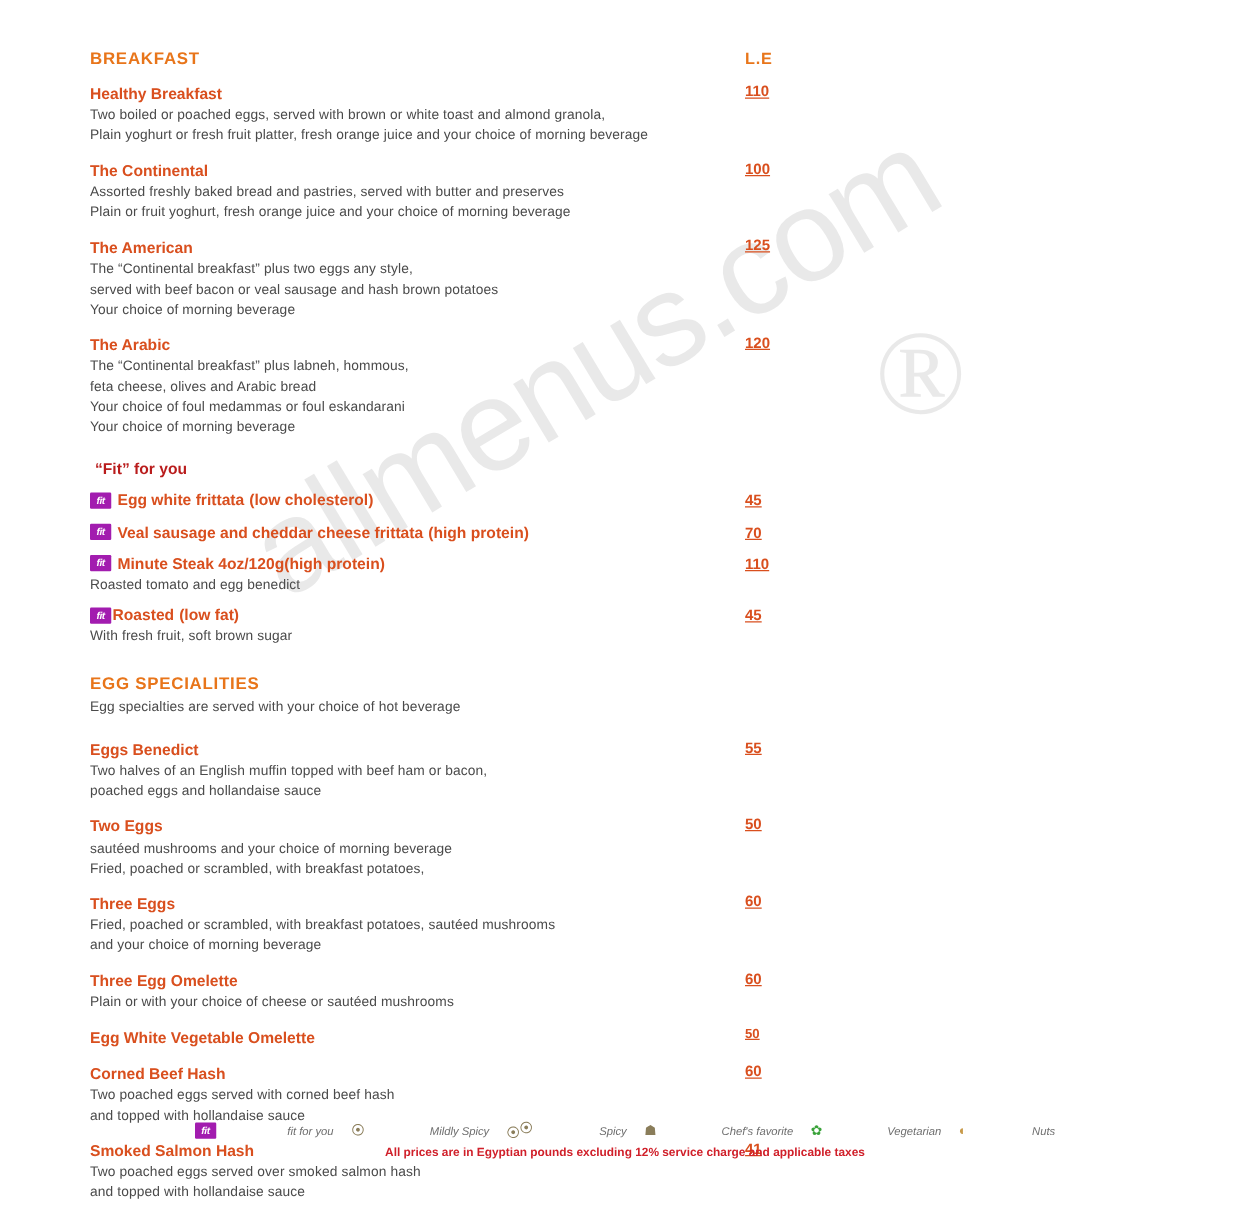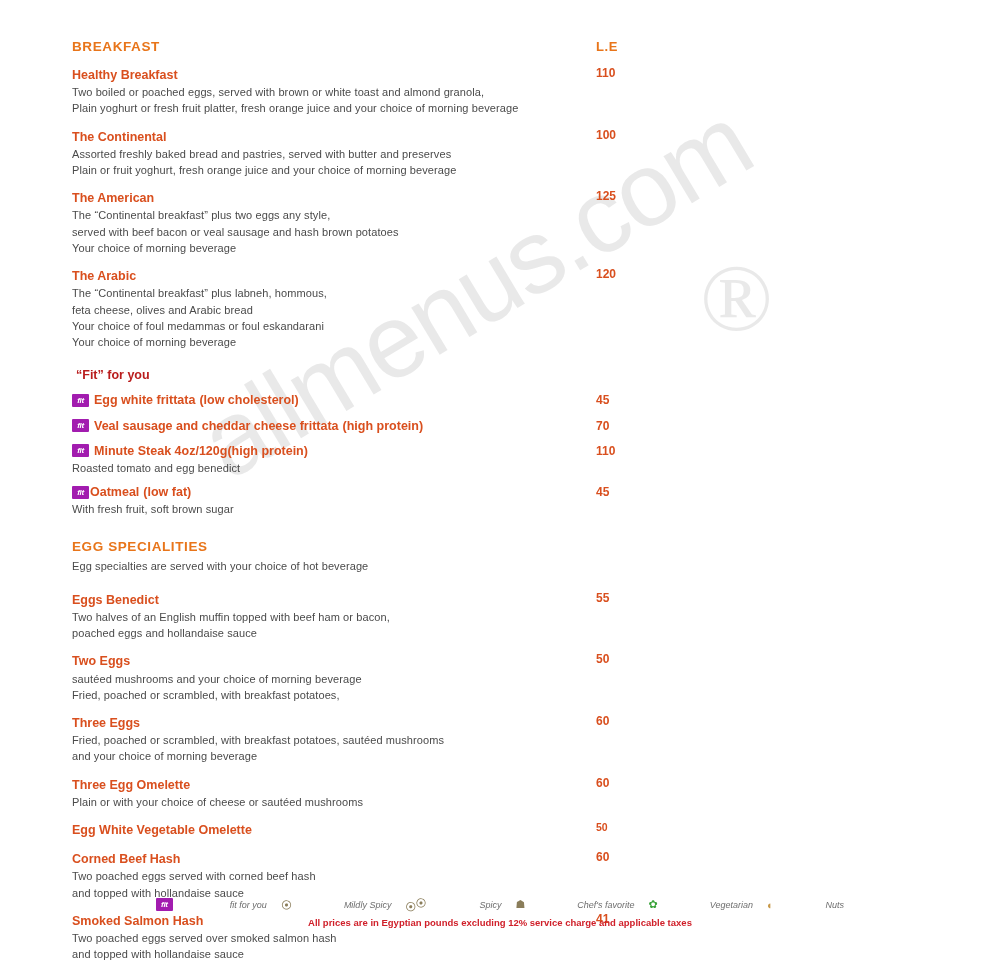--- a/index.html
+++ b/index.html
@@ -89,20 +89,21 @@
     font-weight: bold;
     font-size: 12.5px;
     line-height: 1.45;
   }
   .item-price {
     position: absolute;
     left: 524px;
     color: #d94f1e;
     font-weight: bold;
     font-size: 12px;
+    text-decoration: underline;
   }
   .item-price.small { font-size: 10.5px; }
 
   .desc {
     font-size: 11px;
     color: #4a4a4a;
     line-height: 1.48;
     letter-spacing: 0.1px;
   }
 
@@ -255,21 +256,21 @@
         <span class="item-name">Minute Steak 4oz/120g</span>
         <span class="item-name sub">(high protein)</span>
         <span class="item-price">110</span>
       </div>
       <div class="desc">Roasted tomato and egg benedict</div>
     </div>
 
     <div class="fit-item">
       <div class="fit-row">
         <span class="fit-badge tight">fit</span>
-        <span class="item-name">Oatmeal</span>
+        <span class="item-name">Roasted</span>
         <span class="item-name sub" style="margin-left:4px">(low fat)</span>
         <span class="item-price">45</span>
       </div>
       <div class="desc">With fresh fruit, soft brown sugar</div>
     </div>
   </div>
 
   <div class="section gap-top">
 
     <div class="section-head" style="margin-bottom:4px">

